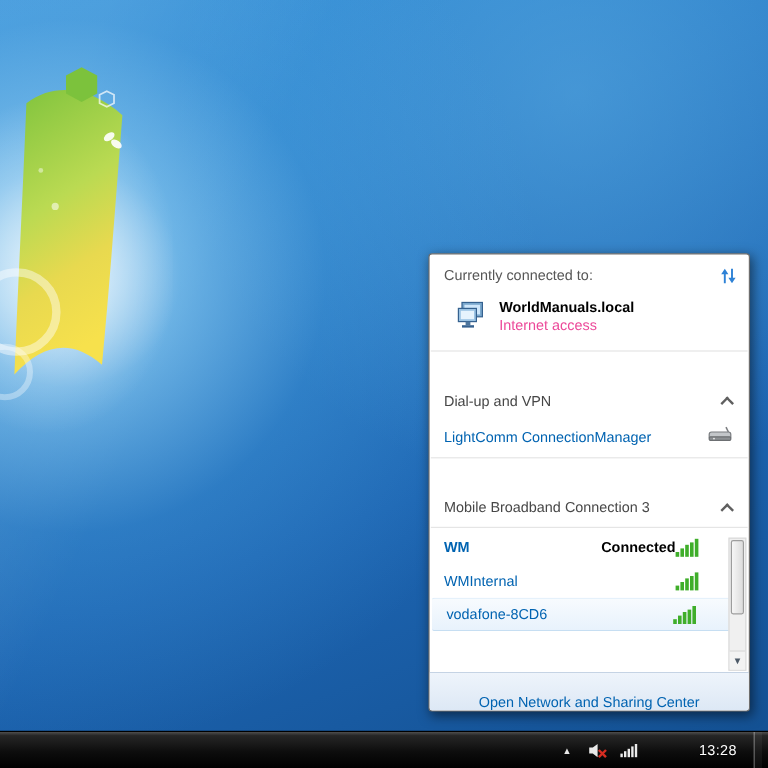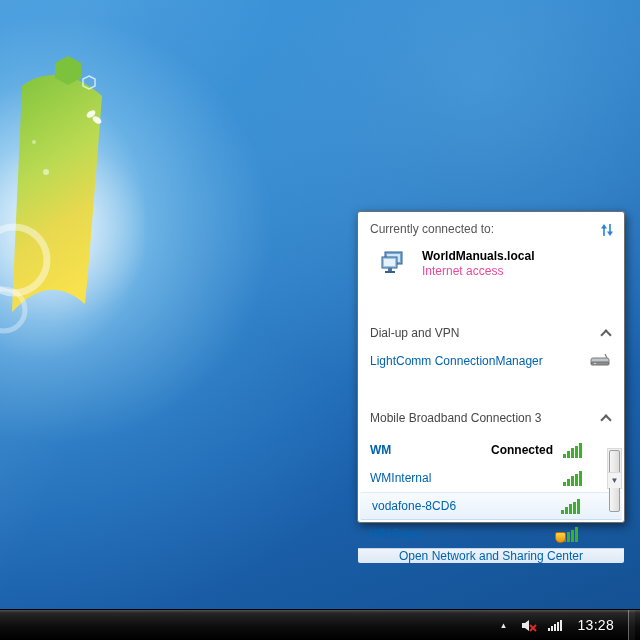--- a/index.html
+++ b/index.html
@@ -10,40 +10,40 @@
   .desktop{position:absolute;inset:0;
     background:
       radial-gradient(circle at 9% 36%, rgba(228,246,255,.95) 0%, rgba(150,215,250,.60) 13%, rgba(80,170,230,.28) 30%, rgba(0,0,0,0) 55%),
       linear-gradient(115deg, rgba(255,255,255,.12) 10%, rgba(255,255,255,0) 30%),
       radial-gradient(circle at 75% 12%, rgba(95,175,228,.50) 0%, rgba(0,0,0,0) 45%),
       linear-gradient(160deg,#3490d8 0%,#2a7cc6 30%,#1d65b2 62%,#134f90 100%);
   }
   .logo{position:absolute;left:-6px;top:52px;}
 
   
-  .flyout{position:absolute;left:357px;top:211px;width:268px;height:312px;
+  .flyout{position:absolute;left:357px;top:211px;width:268px;height:382px;
     background:#fff;border:1px solid #6e6e6e;border-radius:3px;
     box-shadow:2px 3px 10px rgba(0,0,0,.5);
     display:flex;flex-direction:column;font-size:12px;color:#000;box-sizing:border-box;}
   .flyout-header{padding:10px 10px 4px 12px;}
   .cc-row{display:flex;justify-content:space-between;align-items:flex-start;color:#565656;}
   .refresh{margin-top:1px;cursor:pointer;}
-  .conn-row{display:flex;align-items:center;gap:16px;padding:9px 2px 7px 10px;}
+  .conn-row{display:flex;align-items:center;gap:10px;padding:9px 2px 7px 10px;}
   .conn-name{font-weight:bold;color:#000;display:block;line-height:15px;}
   .conn-status{color:#ec4899;display:block;line-height:15px;}
   .divider{height:1px;background:#e5e5e5;margin:2px 1px;}
   .section-header{display:flex;align-items:center;justify-content:space-between;
     padding:8px 14px 7px 12px;color:#474747;cursor:default;margin-top:24px;}
   .chev{width:6px;height:6px;border-left:2px solid #5f5f5f;border-top:2px solid #5f5f5f;
     transform:rotate(45deg);margin-top:3px;}
   .item{display:flex;align-items:center;justify-content:space-between;
     padding:6px 12px;min-height:16px;}
   .link{color:#0063b1;}
   .bold{font-weight:bold;}
-  .row-right{display:flex;align-items:center;gap:10px;}
+  .row-right{display:flex;align-items:center;}
   .status-text{font-weight:bold;color:#000;}
 
   .bars{display:inline-flex;align-items:flex-end;gap:1px;height:15px;position:relative;}
   .bars i{width:3px;display:block;}
   .bars i:nth-child(1){height:4px;}
   .bars i:nth-child(2){height:7px;}
   .bars i:nth-child(3){height:10px;}
   .bars i:nth-child(4){height:12px;}
   .bars i:nth-child(5){height:15px;}
   .bars.green i{background:#3fae2a;}
@@ -57,32 +57,32 @@
     margin:0 2px;border-radius:2px;padding-top:5px;padding-bottom:5px;}
 
   .scrollbar{position:absolute;right:2px;top:236px;bottom:33px;width:15px;
     background:#f0f0f0;border:1px solid #dadada;box-sizing:border-box;}
   .sb-thumb{position:absolute;top:1px;left:1px;right:1px;height:62px;
     background:linear-gradient(90deg,#f6f6f6,#dcdcdc);border:1px solid #9d9d9d;border-radius:2px;box-sizing:border-box;}
   .sb-btn{position:absolute;bottom:0;left:0;right:0;height:15px;display:flex;align-items:center;
     justify-content:center;background:#f3f3f3;border-top:1px solid #dadada;
     color:#4d5a68;font-size:8px;line-height:8px;cursor:pointer;}
 
-  .flyout-footer{margin-top:auto;height:31px;display:flex;align-items:flex-start;justify-content:center;
+  .flyout-footer{margin-top:auto;height:31px;display:flex;align-items:flex-end;justify-content:center;
     background:linear-gradient(#eef4fb,#dde8f5);border-top:1px solid #c5d3e4;border-radius:0 0 2px 2px;}
   .flyout-footer a{color:#0063b1;text-decoration:none;cursor:pointer;}
 
   
   .taskbar{position:absolute;left:0;right:0;bottom:0;height:30px;
     background:linear-gradient(180deg,#4e4e4e 0%,#262626 10%,#0d0d0d 55%,#000 100%);
     border-top:1px solid #000;}
   .tray{position:absolute;right:0;top:0;bottom:0;display:flex;align-items:center;gap:10px;padding-right:5px;}
   .tray-btn{display:flex;align-items:center;justify-content:center;width:16px;height:18px;cursor:pointer;}
   .hidden-arrow{color:#e9e9e9;font-size:9px;line-height:9px;}
-  .clock{color:#fff;font-size:14px;letter-spacing:.3px;text-shadow:0 1px 1px rgba(0,0,0,.8);padding:0 4px;cursor:default;}
+  .clock{color:#fff;font-size:12px;letter-spacing:.3px;text-shadow:0 1px 1px rgba(0,0,0,.8);padding:0 4px;cursor:default;margin-left:36px;}
   .show-desktop{width:6px;height:100%;border-left:1px solid rgba(255,255,255,.35);
     background:rgba(255,255,255,.05);cursor:pointer;}
   .tray-bars{display:inline-flex;align-items:flex-end;gap:1px;height:12px;}
   .tray-bars i{width:2px;background:#ececec;display:block;}
   .tray-bars i:nth-child(1){height:3px;}
   .tray-bars i:nth-child(2){height:5px;}
   .tray-bars i:nth-child(3){height:7px;}
   .tray-bars i:nth-child(4){height:9px;}
   .tray-bars i:nth-child(5){height:11px;}
 </style>
@@ -209,31 +209,20 @@
       <span class="link">vodafone-8CD6</span>
       <span class="bars green">
           <i></i>
           <i></i>
           <i></i>
           <i></i>
           <i></i>
         </span>
     </div>
 
-    <div class="item wireless-item">
-      <span class="link">WMGuest</span>
-      <span class="bars green">
-        <span class="shield"></span>
-        <i></i>
-          <i></i>
-          <i></i>
-          <i></i>
-          <i></i>
-      </span>
-    </div>
 
     <div class="scrollbar">
       <div class="sb-thumb"></div>
       <div class="sb-btn">▼</div>
     </div>
 
     <div class="flyout-footer">
       <a>Open Network and Sharing Center</a>
     </div>
   </div>

